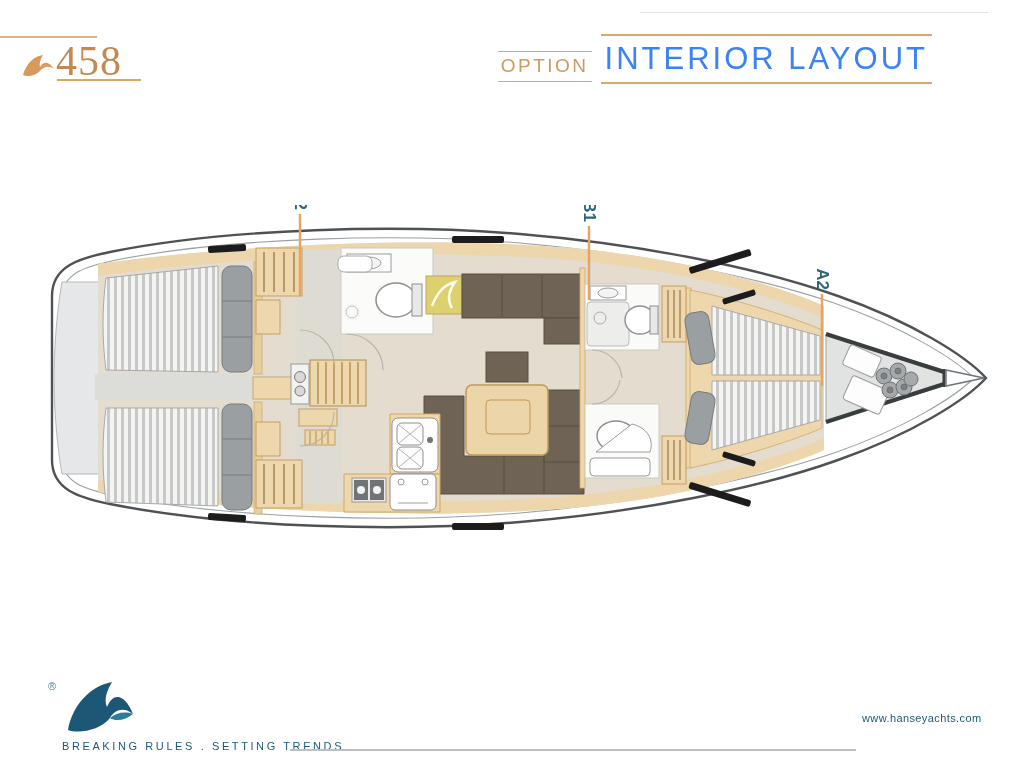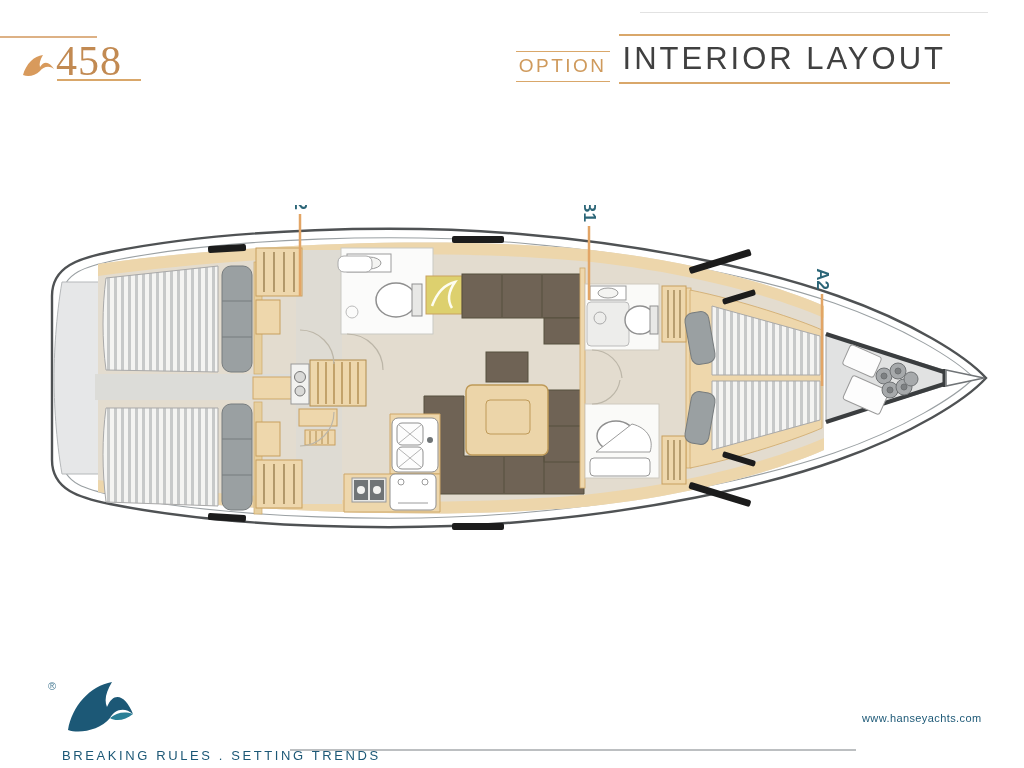--- a/index.html
+++ b/index.html
@@ -7,39 +7,39 @@
         font-family:"Liberation Sans",sans-serif;}
   .abs{position:absolute;}
 
   
   #hdr-left-rule{left:0;top:36px;width:97px;height:2px;background:#ddb185;}
   #model-badge{left:22px;top:40px;display:flex;align-items:flex-end;}
   #model-number{font-family:"Liberation Serif",serif;font-size:42px;line-height:1;
                 color:#c28a52;letter-spacing:1px;}
   #model-underline{left:57px;top:79px;width:84px;height:2px;background:#d9a76a;}
   #hdr-top-hairline{left:640px;top:12px;width:384px;height:1px;background:#e2e2e2;}
-  #hdr-right{right:38px;top:34px;display:flex;align-items:flex-end;}
+  #hdr-right{right:56px;top:34px;display:flex;align-items:flex-end;}
   #option-label{color:#cf9a5c;font-size:19px;letter-spacing:2.5px;
                 border-top:1px solid #d9a76a;border-bottom:1px solid #d9a76a;
                 padding:3px 3px 4px 3px;margin-right:9px;margin-bottom:2px;}
-  #page-title{color:#404040;font-size:31px;letter-spacing:3px;font-weight:400;
+  #page-title{color:#3b82f6;font-size:31px;letter-spacing:3px;font-weight:400;
               border-top:2px solid #d9a76a;border-bottom:2px solid #d9a76a;
               padding:5px 4px 5px 4px;}
 
   
   #plan-wrap{left:40px;top:205px;width:960px;height:340px;}
 
   
   #brand-block{left:48px;top:678px;width:240px;}
   #brand-row{display:flex;align-items:flex-start;}
   #reg-mark{font-size:11px;color:#4b7d96;position:relative;top:2px;}
   #brand-name{font-family:"DejaVu Serif",serif;font-style:italic;font-weight:bold;
               font-size:44px;line-height:1;color:#1c5876;letter-spacing:1px;}
   #brand-wave{margin-left:10px;margin-top:2px;}
-  #brand-tagline{margin-top:12px;margin-left:14px;font-size:13px;letter-spacing:2.6px;
+  #brand-tagline{margin-top:4px;margin-left:14px;font-size:11px;letter-spacing:2.6px;
                  color:#1c5876;white-space:nowrap;}
   #footer-rule{left:290px;top:749px;width:566px;height:2px;background:#bcbfc1;}
   #footer-site{left:862px;top:712px;font-size:11px;color:#1c5876;letter-spacing:.4px;}
   #footer-accent{left:990px;top:748px;width:34px;height:3px;background:#1f6b80;}
 </style>
 </head>
 <body>
 
 <div id="page">
 

